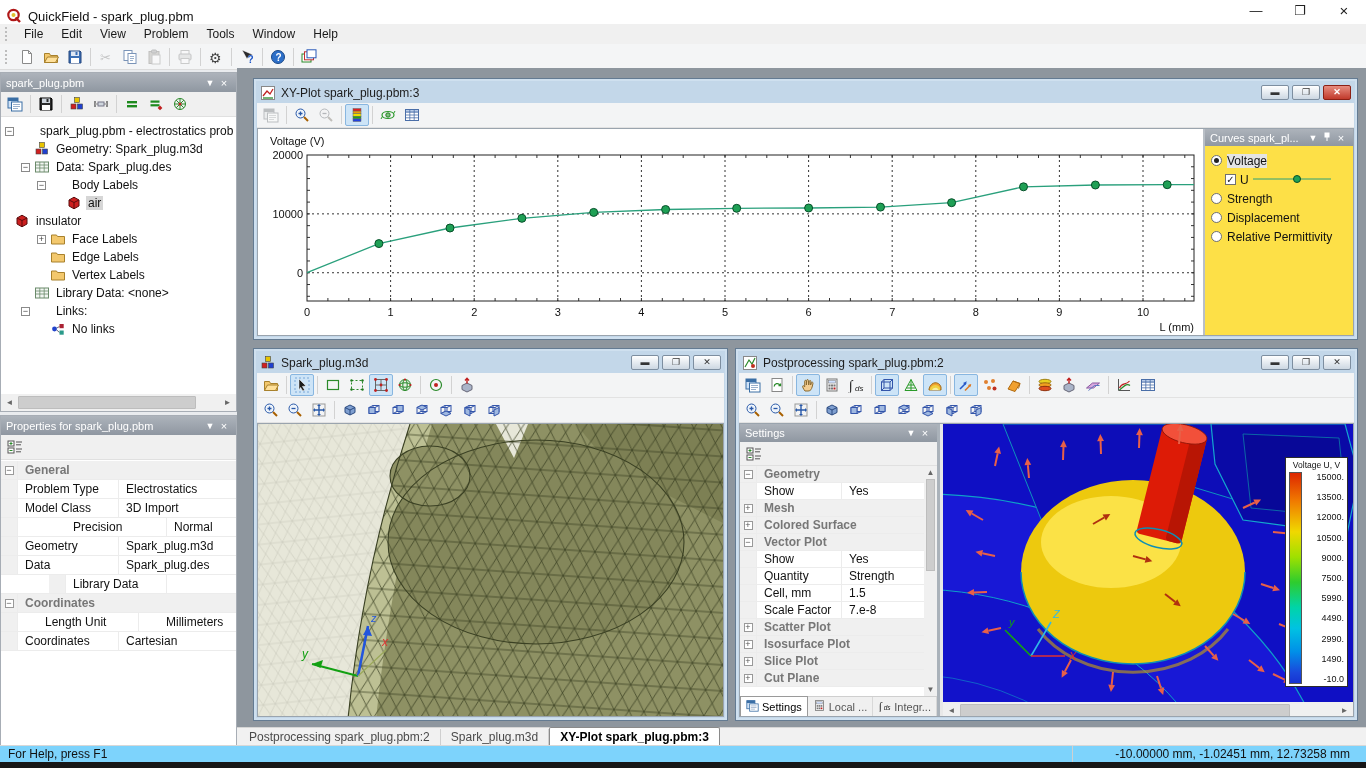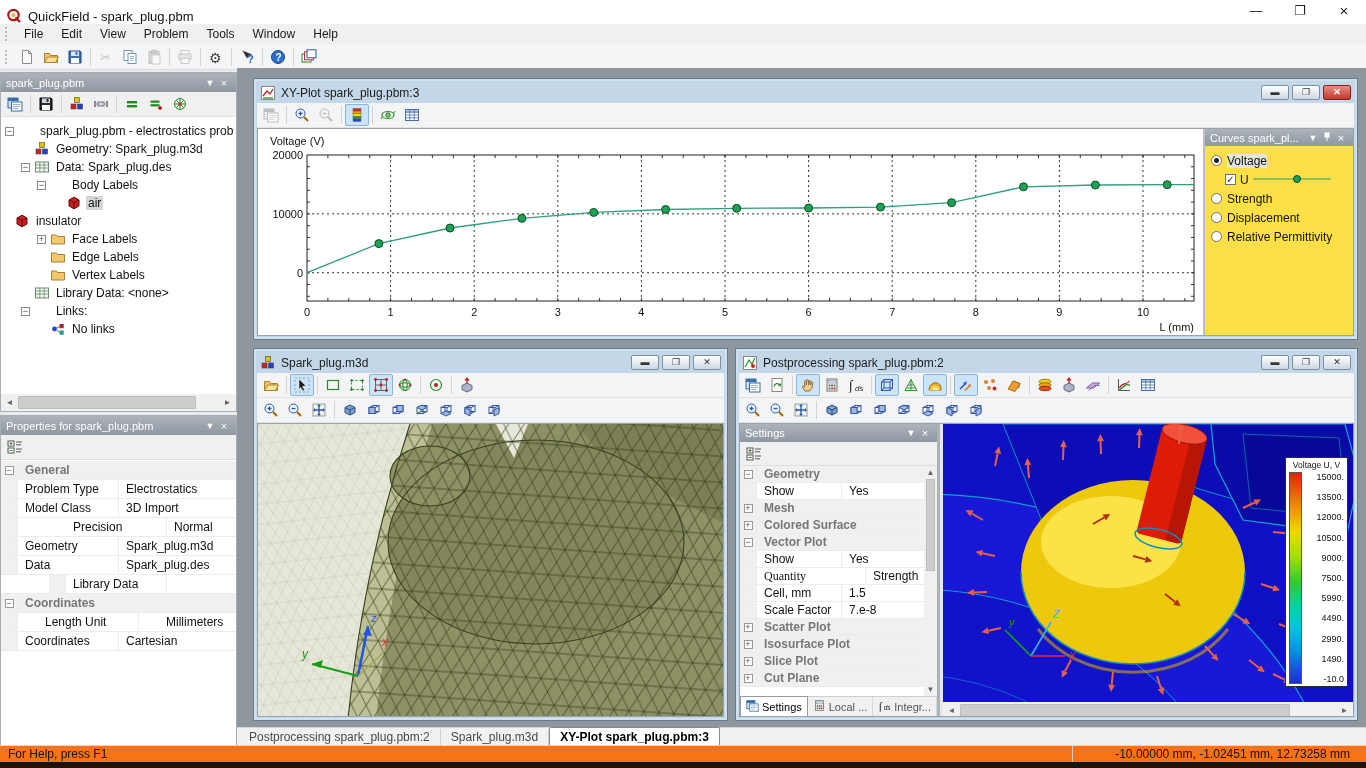--- a/index.html
+++ b/index.html
@@ -85,21 +85,21 @@
   .legend{position:absolute;right:5px;top:33px;width:63px;height:230px;background:#fff;border:1px solid #2b2b2b;padding:2px 3px;display:flex;flex-direction:column}
   .legtitle{font-size:8.5px;text-align:center;margin-bottom:2px}
   .legbody{display:flex;flex:1;gap:3px}
   .legbar{width:13px;border:1px solid #555;background:linear-gradient(to bottom,#dd2600 0%,#f07800 13%,#f0d800 28%,#9fe000 40%,#2ecc2e 52%,#00d4a8 64%,#00c2e2 74%,#0090e8 85%,#1a48dc 95%,#1733d2 100%)}
   .leglabels{flex:1;display:flex;flex-direction:column;justify-content:space-between;font-size:9px;text-align:right;padding:0 0 0 1px}
 
   
   .mditabs{position:absolute;left:237px;top:727px;width:1129px;height:18px;background:#f1f1f1;border-top:1px solid #d5d5d5;display:flex;align-items:flex-end;padding-left:2px;font-size:12px}
   .mtab{padding:1px 10px;color:#4a4a4a;border-right:1px solid #cfcfcf;height:16px;white-space:nowrap}
   .mtab.act{background:#fff;border:1px solid #8a8a8a;border-bottom:none;border-radius:2px 2px 0 0;font-weight:bold;color:#000;height:18px;padding-top:2px}
-  .statusbar{position:absolute;left:0;top:745px;width:1366px;height:17px;background:#f97316;border-top:1px solid #d8d8d8;display:flex;align-items:center;font-size:12px}
+  .statusbar{position:absolute;left:0;top:745px;width:1366px;height:17px;background:#7dd3fc;border-top:1px solid #d8d8d8;display:flex;align-items:center;font-size:12px}
   .statusL{padding-left:8px;flex:1}
   .statusR{width:294px;text-align:right;padding-right:16px;border-left:1px solid #d0d0d0;height:100%;display:flex;align-items:center;justify-content:flex-end}
   .blackstrip{position:absolute;left:0;top:762px;width:1366px;height:6px;background:#161616}
 
   .charttxt{font-size:11px;fill:#111}
   .gridl{stroke:#333;stroke-width:1;stroke-dasharray:2 3}
   .tickl{stroke:#333;stroke-width:1}
 </style>
 </head>
 <body>
@@ -1387,21 +1387,21 @@
                 </span>
                 <span class="gcl">Vector Plot</span>
               </div>
               <div class="grow" style="height: 17px;">
                 <span class="ggut"></span>
                 <span class="gl" style="width: 85px;">Show</span>
                 <span class="gv">Yes</span>
               </div>
               <div class="grow" style="height: 17px;">
                 <span class="ggut"></span>
-                <span class="gl" style="width: 109px; font-family: Liberation Serif, serif;">Quantity</span>
+                <span class="gl" style="width: 85px;">Quantity</span>
                 <span class="gv">Strength</span>
               </div>
               <div class="grow" style="height: 17px;">
                 <span class="ggut"></span>
                 <span class="gl" style="width: 85px;">Cell, mm</span>
                 <span class="gv">1.5</span>
               </div>
               <div class="grow" style="height: 17px;">
                 <span class="ggut"></span>
                 <span class="gl" style="width: 85px;">Scale Factor</span>

